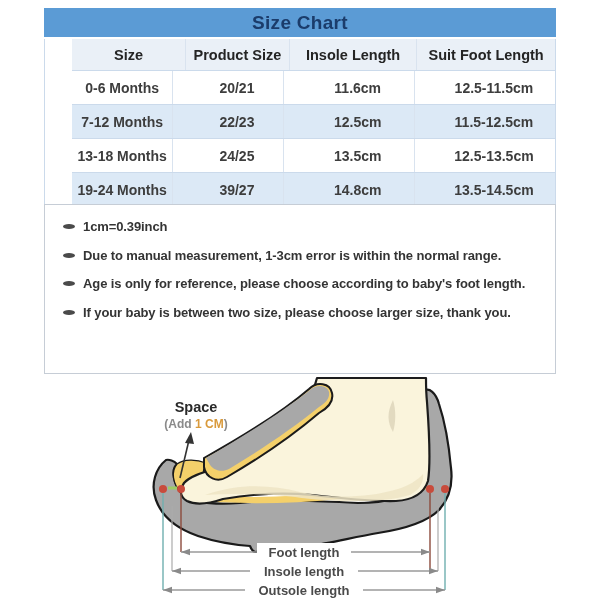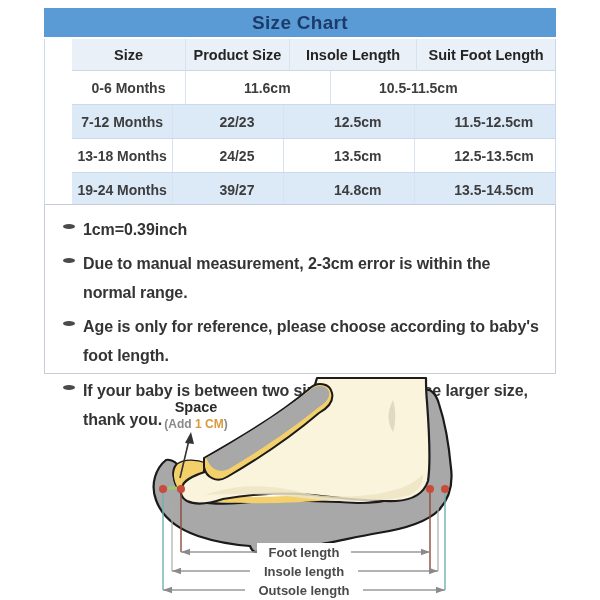--- a/index.html
+++ b/index.html
@@ -31,21 +31,21 @@
   .c0{width:23.6%;} .c1{width:21.5%;} .c2{width:26.4%;} .c3{width:28.5%;}
 
   
   .notes-box{
     position:absolute;left:44px;top:204px;width:512px;height:170px;
     border:1.5px solid #C6CDD6;box-sizing:border-box;background:#fff;
     padding:10px 14px 0 14px;
   }
   .note{
     display:flex;align-items:flex-start;
-    font-size:16px;font-weight:bold;color:#343434;
+    font-size:13px;font-weight:bold;color:#343434;
     line-height:1.82;margin-bottom:5px;letter-spacing:-0.1px;
   }
   .note .dot{
     flex:0 0 12px;width:5px;height:5px;border-radius:50%;
     background:#4a4a4a;margin:9px 8px 0 4px;
   }
   .note .txt{flex:1;}
 
   
   .diagram{position:absolute;left:0;top:374px;width:600px;height:226px;}
@@ -60,22 +60,23 @@
     <div class="title-bar">Size Chart</div>
     <div class="grid">
       <div class="trow hdr">
         <div class="tcell c0">Size</div>
         <div class="tcell c1">Product Size</div>
         <div class="tcell c2">Insole Length</div>
         <div class="tcell c3">Suit Foot Length</div>
       </div>
       <div class="trow data">
         <div class="tcell c0">0-6 Months</div>
+        <div class="tcell c1">20/21</div>
         <div class="tcell c2">11.6cm</div>
-        <div class="tcell c3">10.5-11.5cm</div>
+        <div class="tcell c3">12.5-11.5cm</div>
       </div>
       <div class="trow data">
         <div class="tcell c0">7-12 Months</div>
         <div class="tcell c1">22/23</div>
         <div class="tcell c2">12.5cm</div>
         <div class="tcell c3">11.5-12.5cm</div>
       </div>
       <div class="trow data">
         <div class="tcell c0">13-18 Months</div>
         <div class="tcell c1">24/25</div>
@@ -91,21 +92,21 @@
     </div>
   </div>
 
   <div class="notes-box">
     <div class="note">
       <span class="dot"></span>
       <span class="txt">1cm=0.39inch</span>
     </div>
     <div class="note">
       <span class="dot"></span>
-      <span class="txt">Due to manual measurement, 2-3cm error is within the normal range.</span>
+      <span class="txt">Due to manual measurement, 1-3cm error is within the normal range.</span>
     </div>
     <div class="note">
       <span class="dot"></span>
       <span class="txt">Age is only for reference, please choose according to baby's foot length.</span>
     </div>
     <div class="note">
       <span class="dot"></span>
       <span class="txt">If your baby is between two size, please choose larger size, thank you.</span>
     </div>
   </div>

